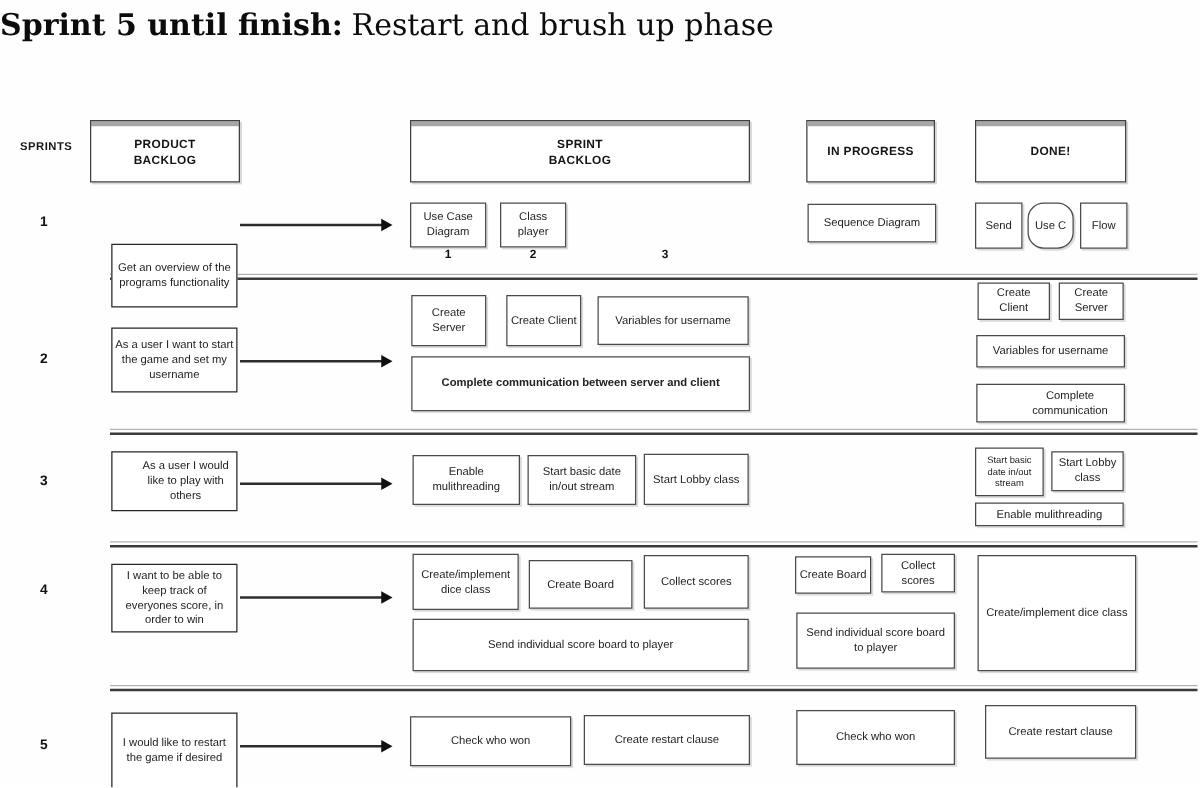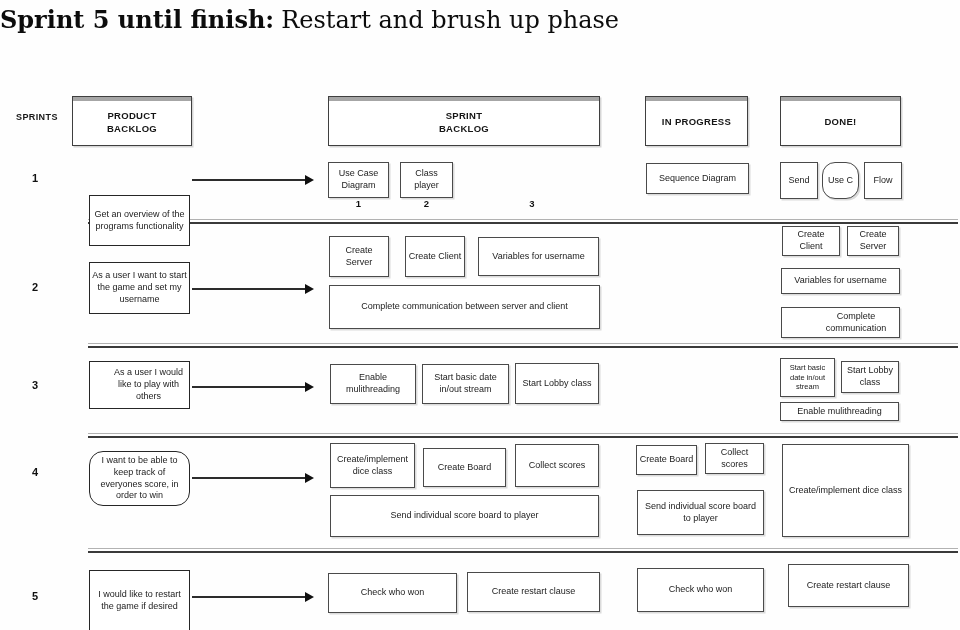--- a/index.html
+++ b/index.html
@@ -82,38 +82,38 @@
   <div class="card" style="left:780px; top:162px; width:38px; height:37px;">Send</div>
   <div class="card" style="left:822px; top:162px; width:37px; height:37px;border-radius:13px;">Use C</div>
   <div class="card" style="left:864px; top:162px; width:38px; height:37px;">Flow</div>
 
   <div class="num" style="left:25px; top:281px;">2</div>
   <div class="card story" style="left:89px; top:262px; width:101px; height:52px;">As a user I want to start the game and set my username</div>
   <div class="arrow" style="top:288px;"></div>
   <div class="card" style="left:329px; top:236px; width:60px; height:41px;">Create Server</div>
   <div class="card" style="left:405px; top:236px; width:60px; height:41px;">Create Client</div>
   <div class="card" style="left:478px; top:237px; width:121px; height:39px;">Variables for username</div>
-  <div class="card" style="left:329px; top:285px; width:271px; height:44px;">Complete communication between server and client</div>
+  <div class="card" style="left:329px; top:285px; width:271px; height:44px;font-weight:bold;">Complete communication between server and client</div>
   <div class="card" style="left:782px; top:226px; width:58px; height:30px;">Create Client</div>
   <div class="card" style="left:847px; top:226px; width:52px; height:30px;">Create Server</div>
   <div class="card" style="left:781px; top:268px; width:119px; height:26px;">Variables for username</div>
   <div class="card" style="left:781px; top:307px; width:119px; height:31px;padding-left:33px;">Complete communication</div>
 
   <div class="num" style="left:25px; top:379px;">3</div>
   <div class="card story" style="left:89px; top:361px; width:101px; height:48px;padding-left:20px;">As a user I would like to play with others</div>
   <div class="arrow" style="top:386px;"></div>
   <div class="card" style="left:330px; top:364px; width:86px; height:40px;">Enable mulithreading</div>
   <div class="card" style="left:422px; top:364px; width:87px; height:40px;">Start basic date in/out stream</div>
   <div class="card" style="left:515px; top:363px; width:84px; height:41px;">Start Lobby class</div>
   <div class="card fs8" style="left:780px; top:358px; width:55px; height:39px;">Start basic date in/out stream</div>
   <div class="card" style="left:841px; top:361px; width:58px; height:32px;">Start Lobby class</div>
   <div class="card" style="left:780px; top:402px; width:119px; height:19px;">Enable mulithreading</div>
 
   <div class="num" style="left:25px; top:466px;">4</div>
-  <div class="card story" style="left:89px; top:451px; width:101px; height:55px;border-radius:14px;">I want to be able to keep track of everyones score, in order to win</div>
+  <div class="card story" style="left:89px; top:451px; width:101px; height:55px;">I want to be able to keep track of everyones score, in order to win</div>
   <div class="arrow" style="top:477px;"></div>
   <div class="card" style="left:330px; top:443px; width:85px; height:45px;">Create/implement dice class</div>
   <div class="card" style="left:423px; top:448px; width:83px; height:39px;">Create Board</div>
   <div class="card" style="left:515px; top:444px; width:84px; height:43px;">Collect scores</div>
   <div class="card" style="left:330px; top:495px; width:269px; height:42px;">Send individual score board to player</div>
   <div class="card" style="left:636px; top:445px; width:61px; height:30px;">Create Board</div>
   <div class="card" style="left:705px; top:443px; width:59px; height:31px;">Collect scores</div>
   <div class="card" style="left:637px; top:490px; width:127px; height:45px;">Send individual score board to player</div>
   <div class="card" style="left:782px; top:444px; width:127px; height:93px;">Create/implement dice class</div>
 

